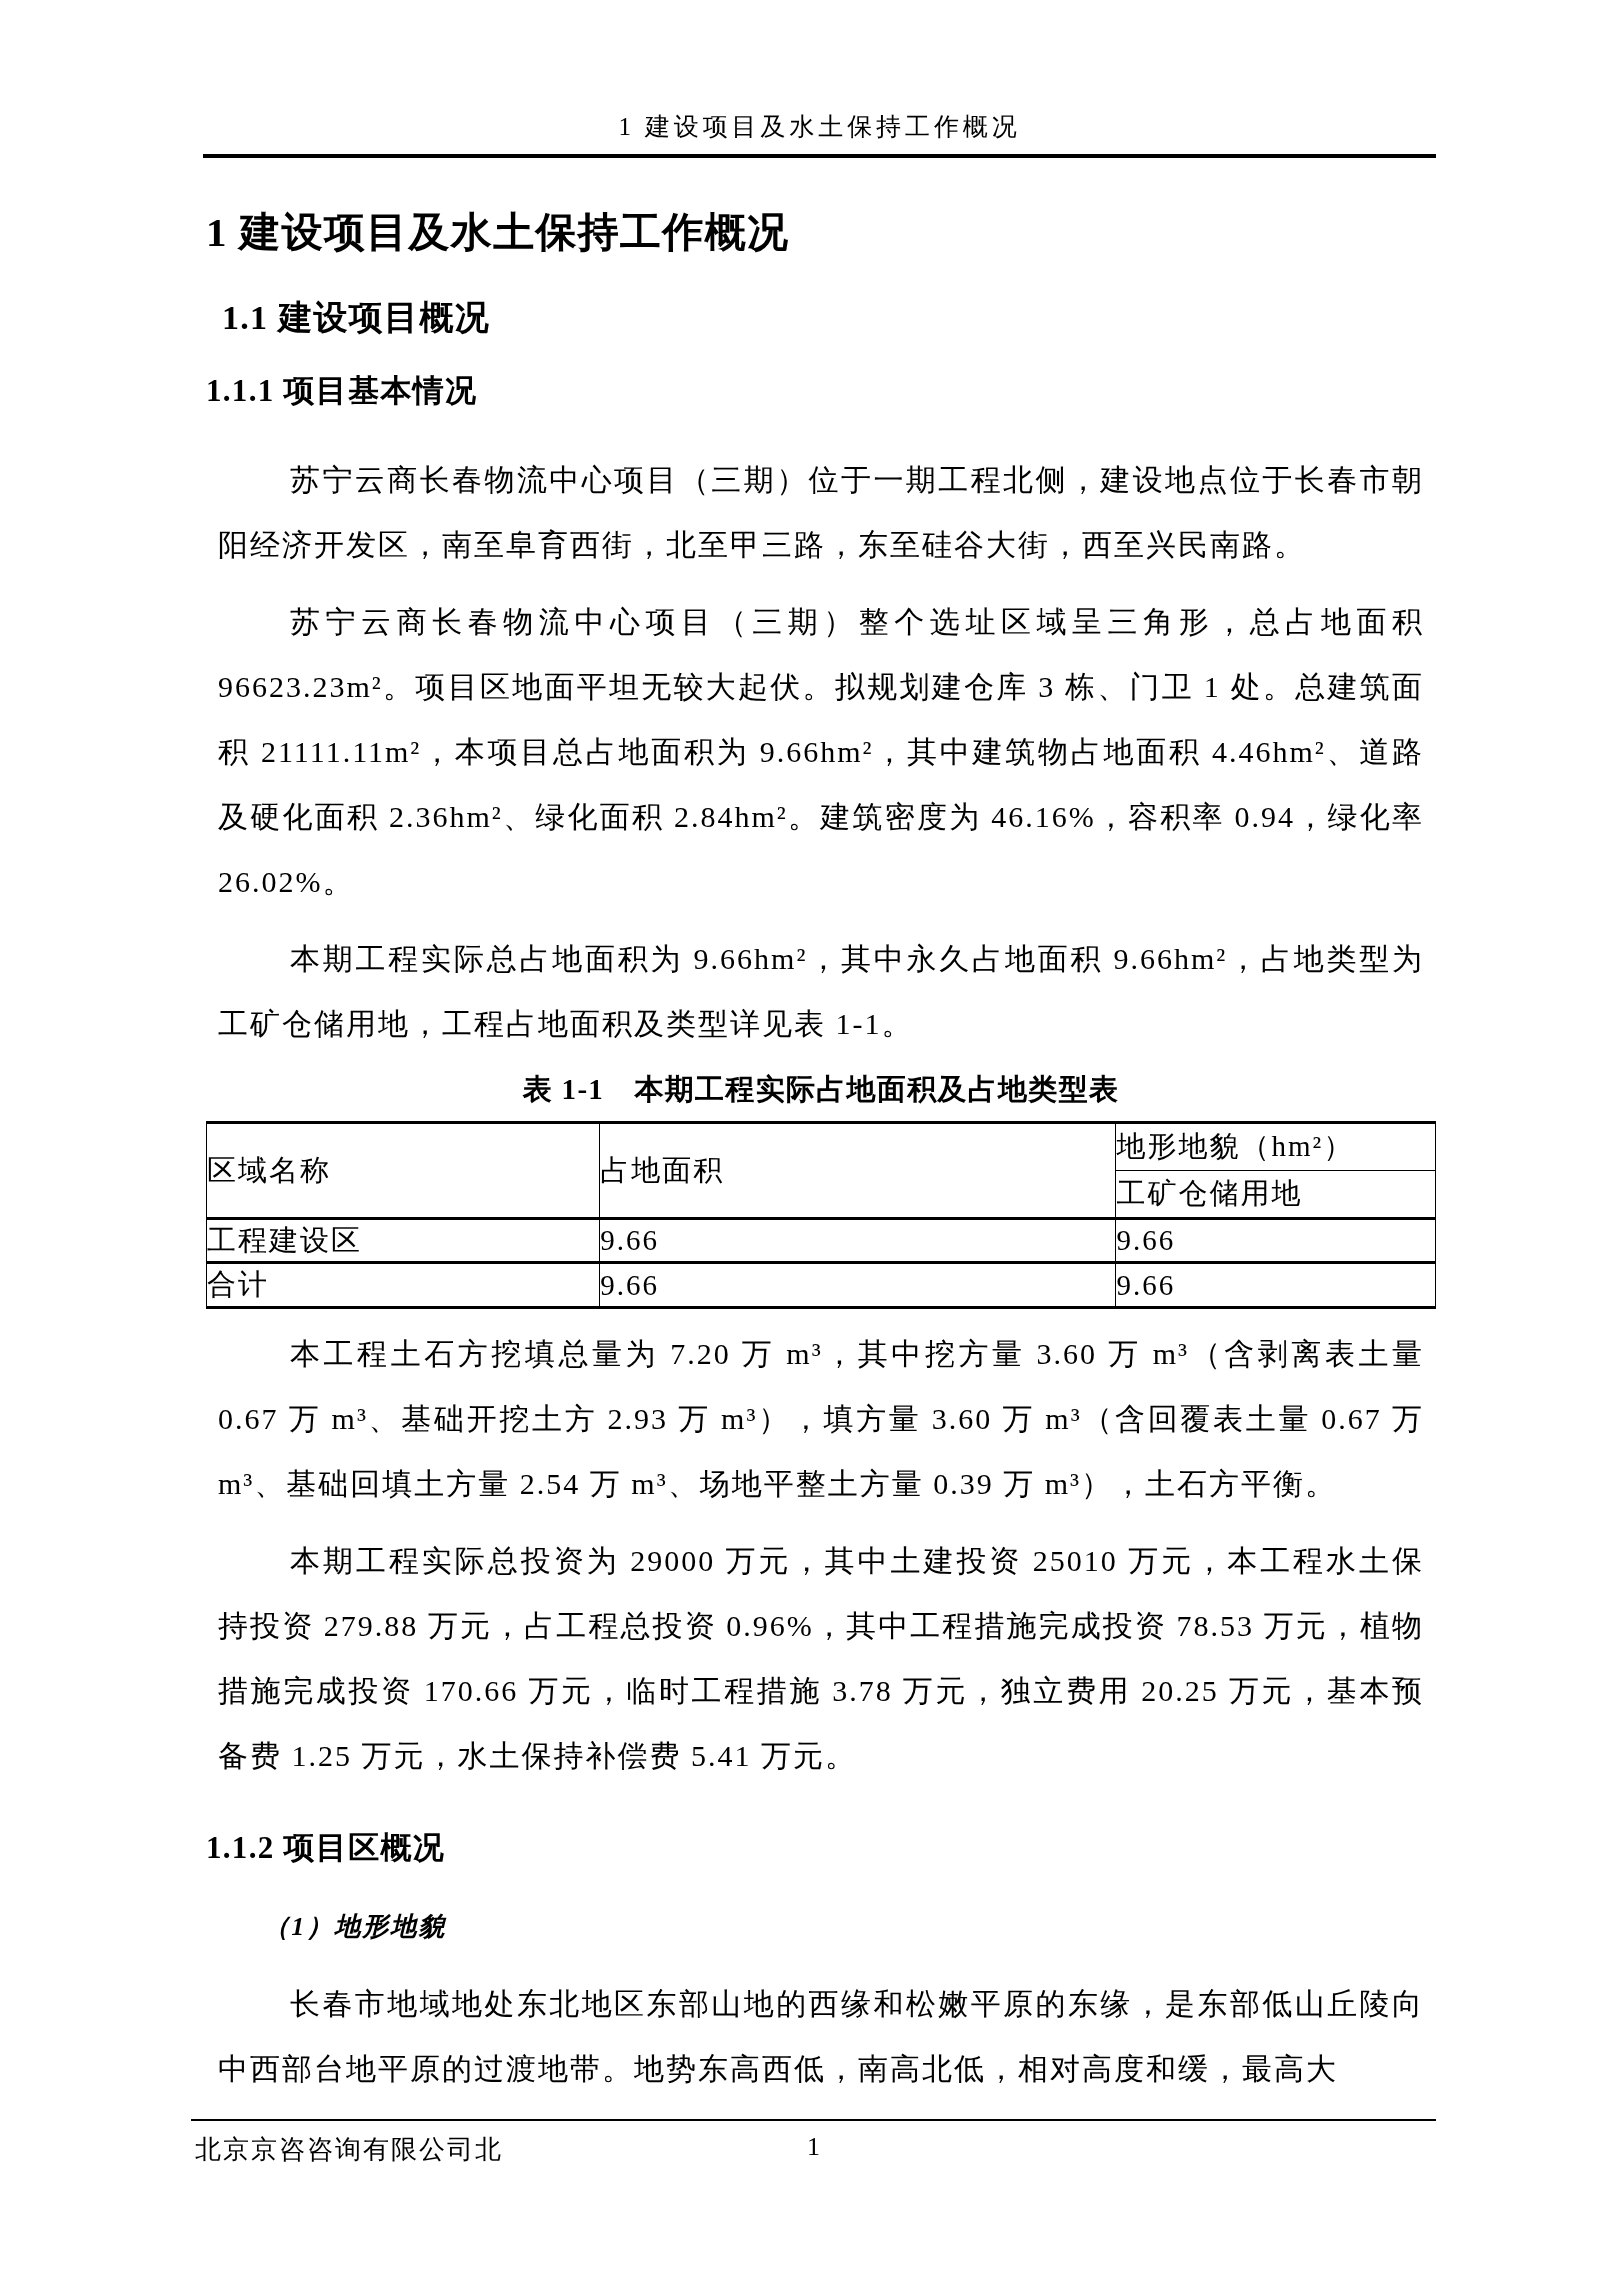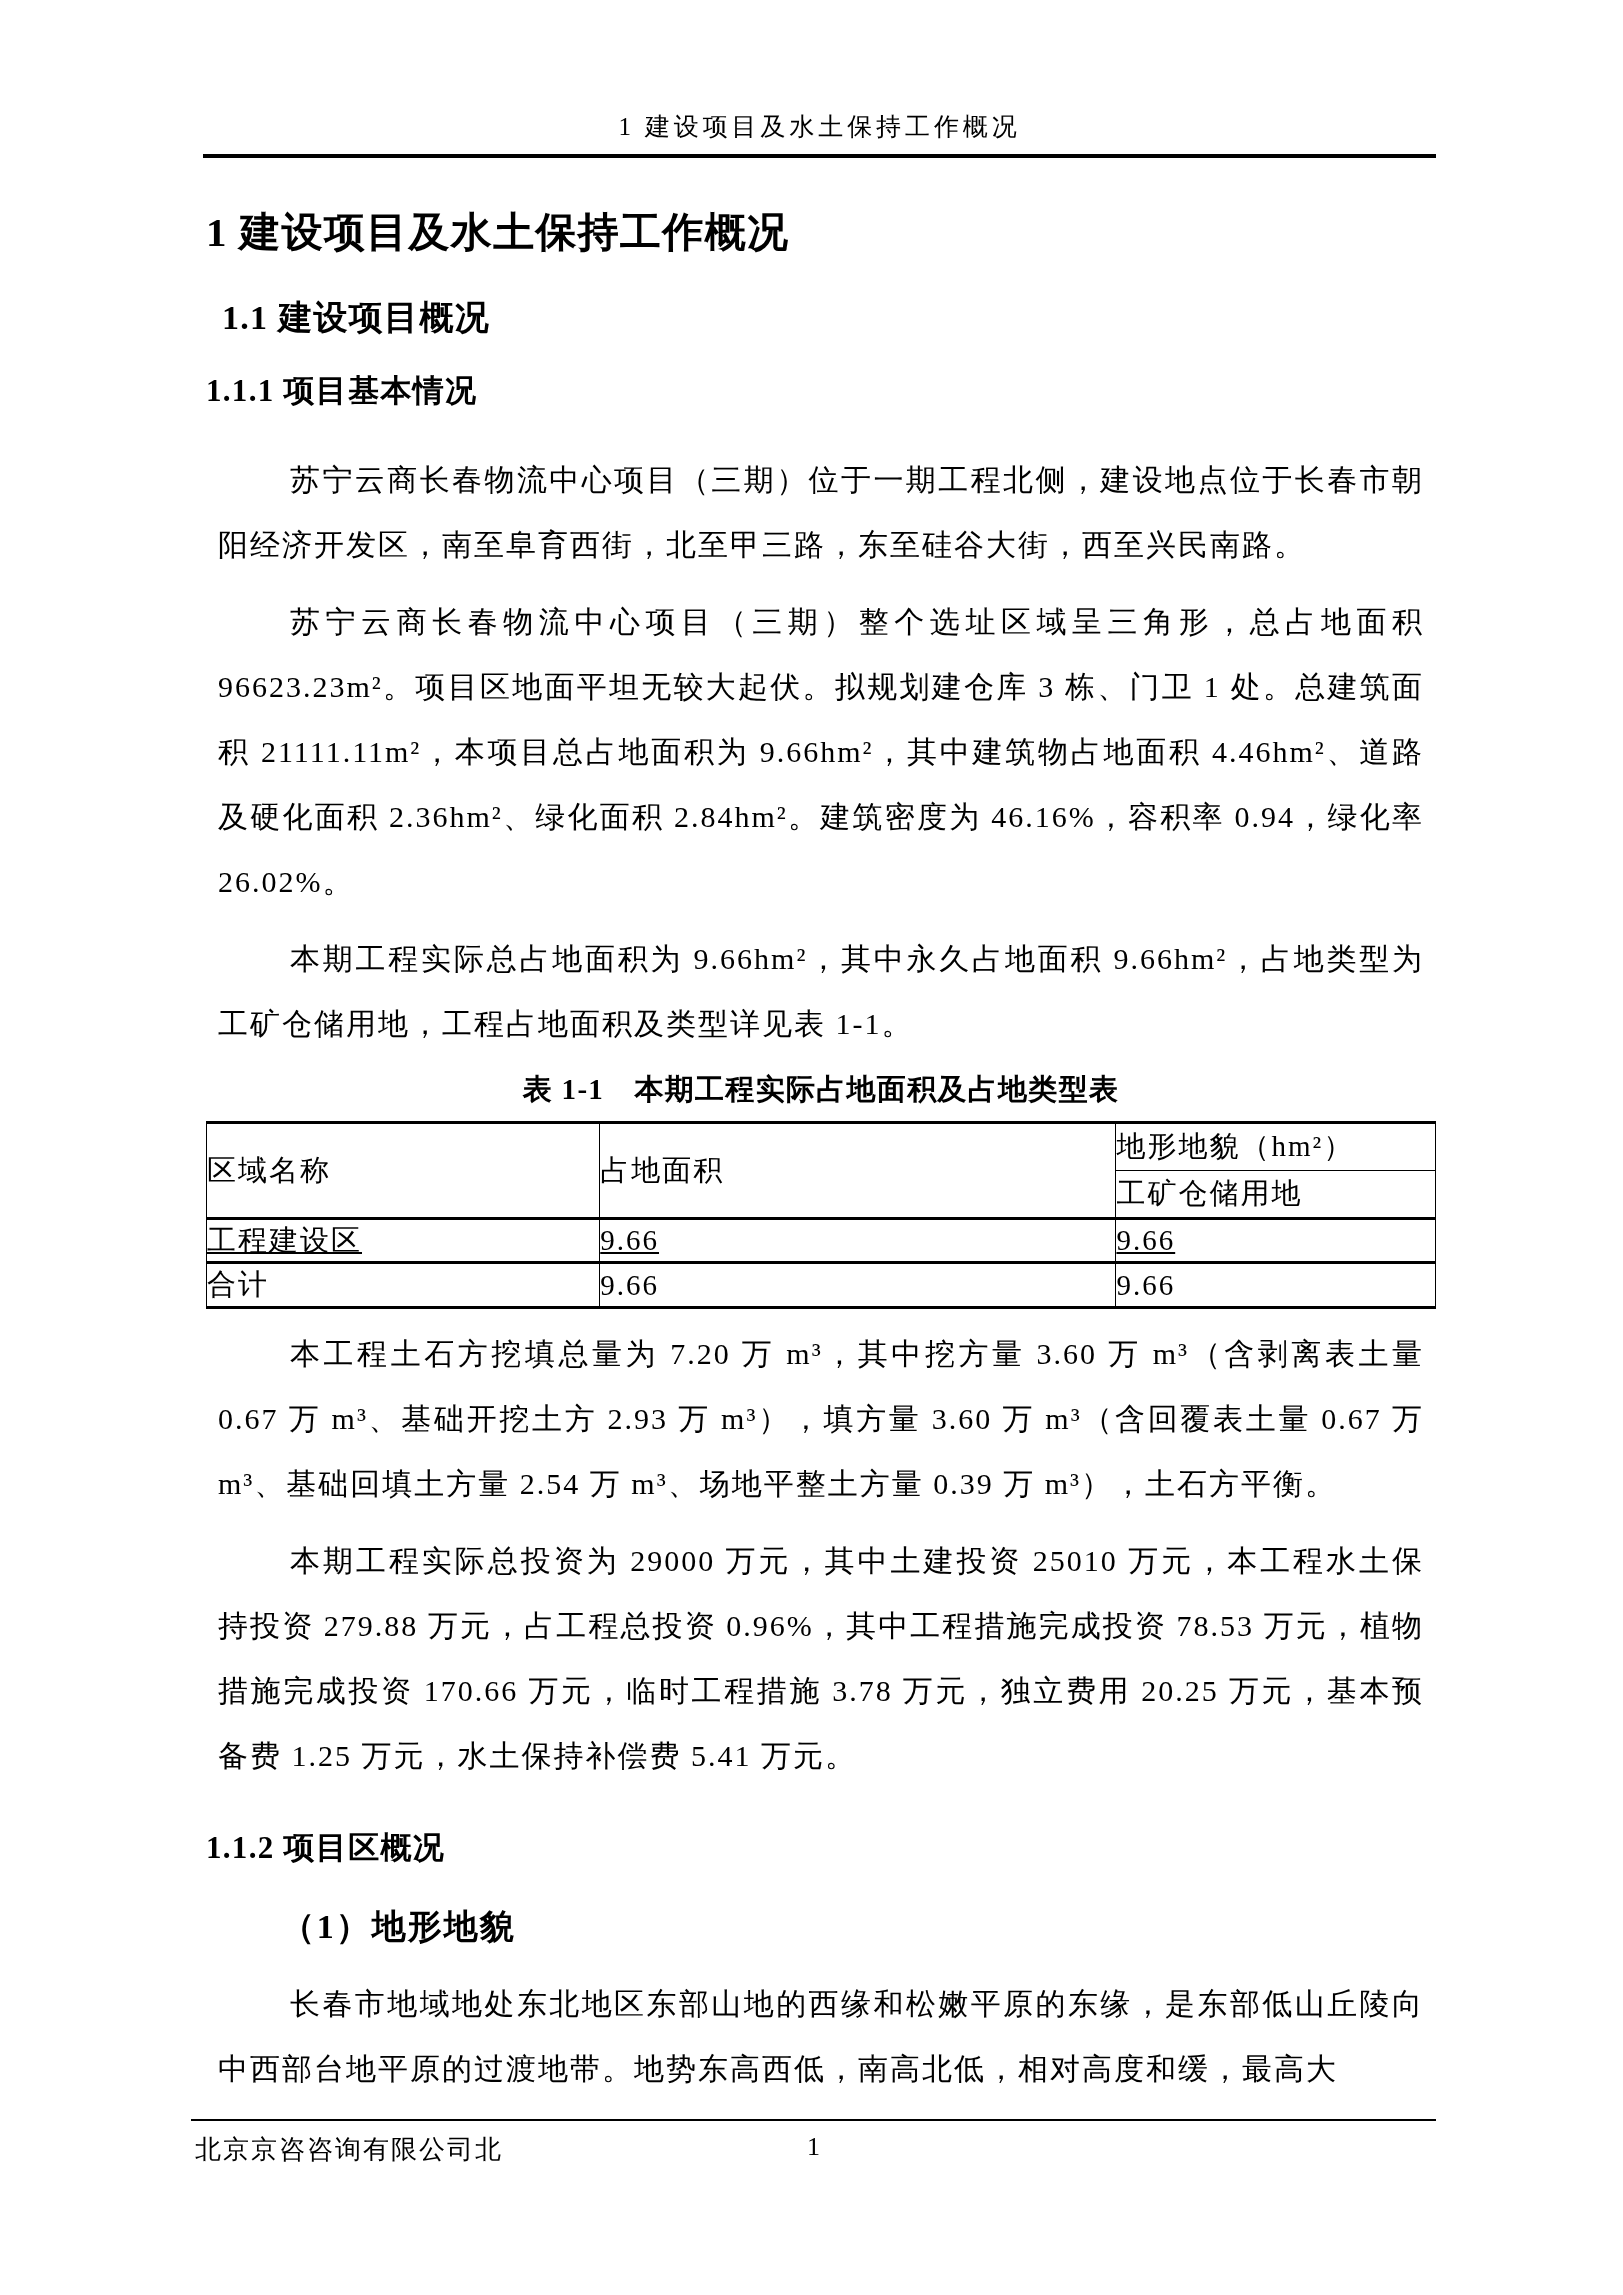--- a/index.html
+++ b/index.html
@@ -91,29 +91,29 @@
     vertical-align: middle;
     letter-spacing: 2px;
   }
   tr.h-top td { height: 46px; }
   tr.h-bottom td { height: 46px; }
   td.split { border-bottom: 2.6px solid #000; }
   tr.row-data td {
     height: 41px;
     border-top: 3.3px solid #000;
     border-bottom: 3.3px solid #000;
-    text-decoration: underline;
   }
   tr.row-total td { height: 42px; }
   .subhead {
-    font-size: 34px;
+    font-size: 26px;
     font-weight: bold;
     letter-spacing: 2px;
     line-height: 65px;
     text-indent: 2.2em;
+    font-style: italic;
   }
   
   .running-footer {
     position: absolute;
     top: 2119px;
     left: 191px;
     right: 187px;
     height: 79px;
     border-top: 2.6px solid #000;
   }

